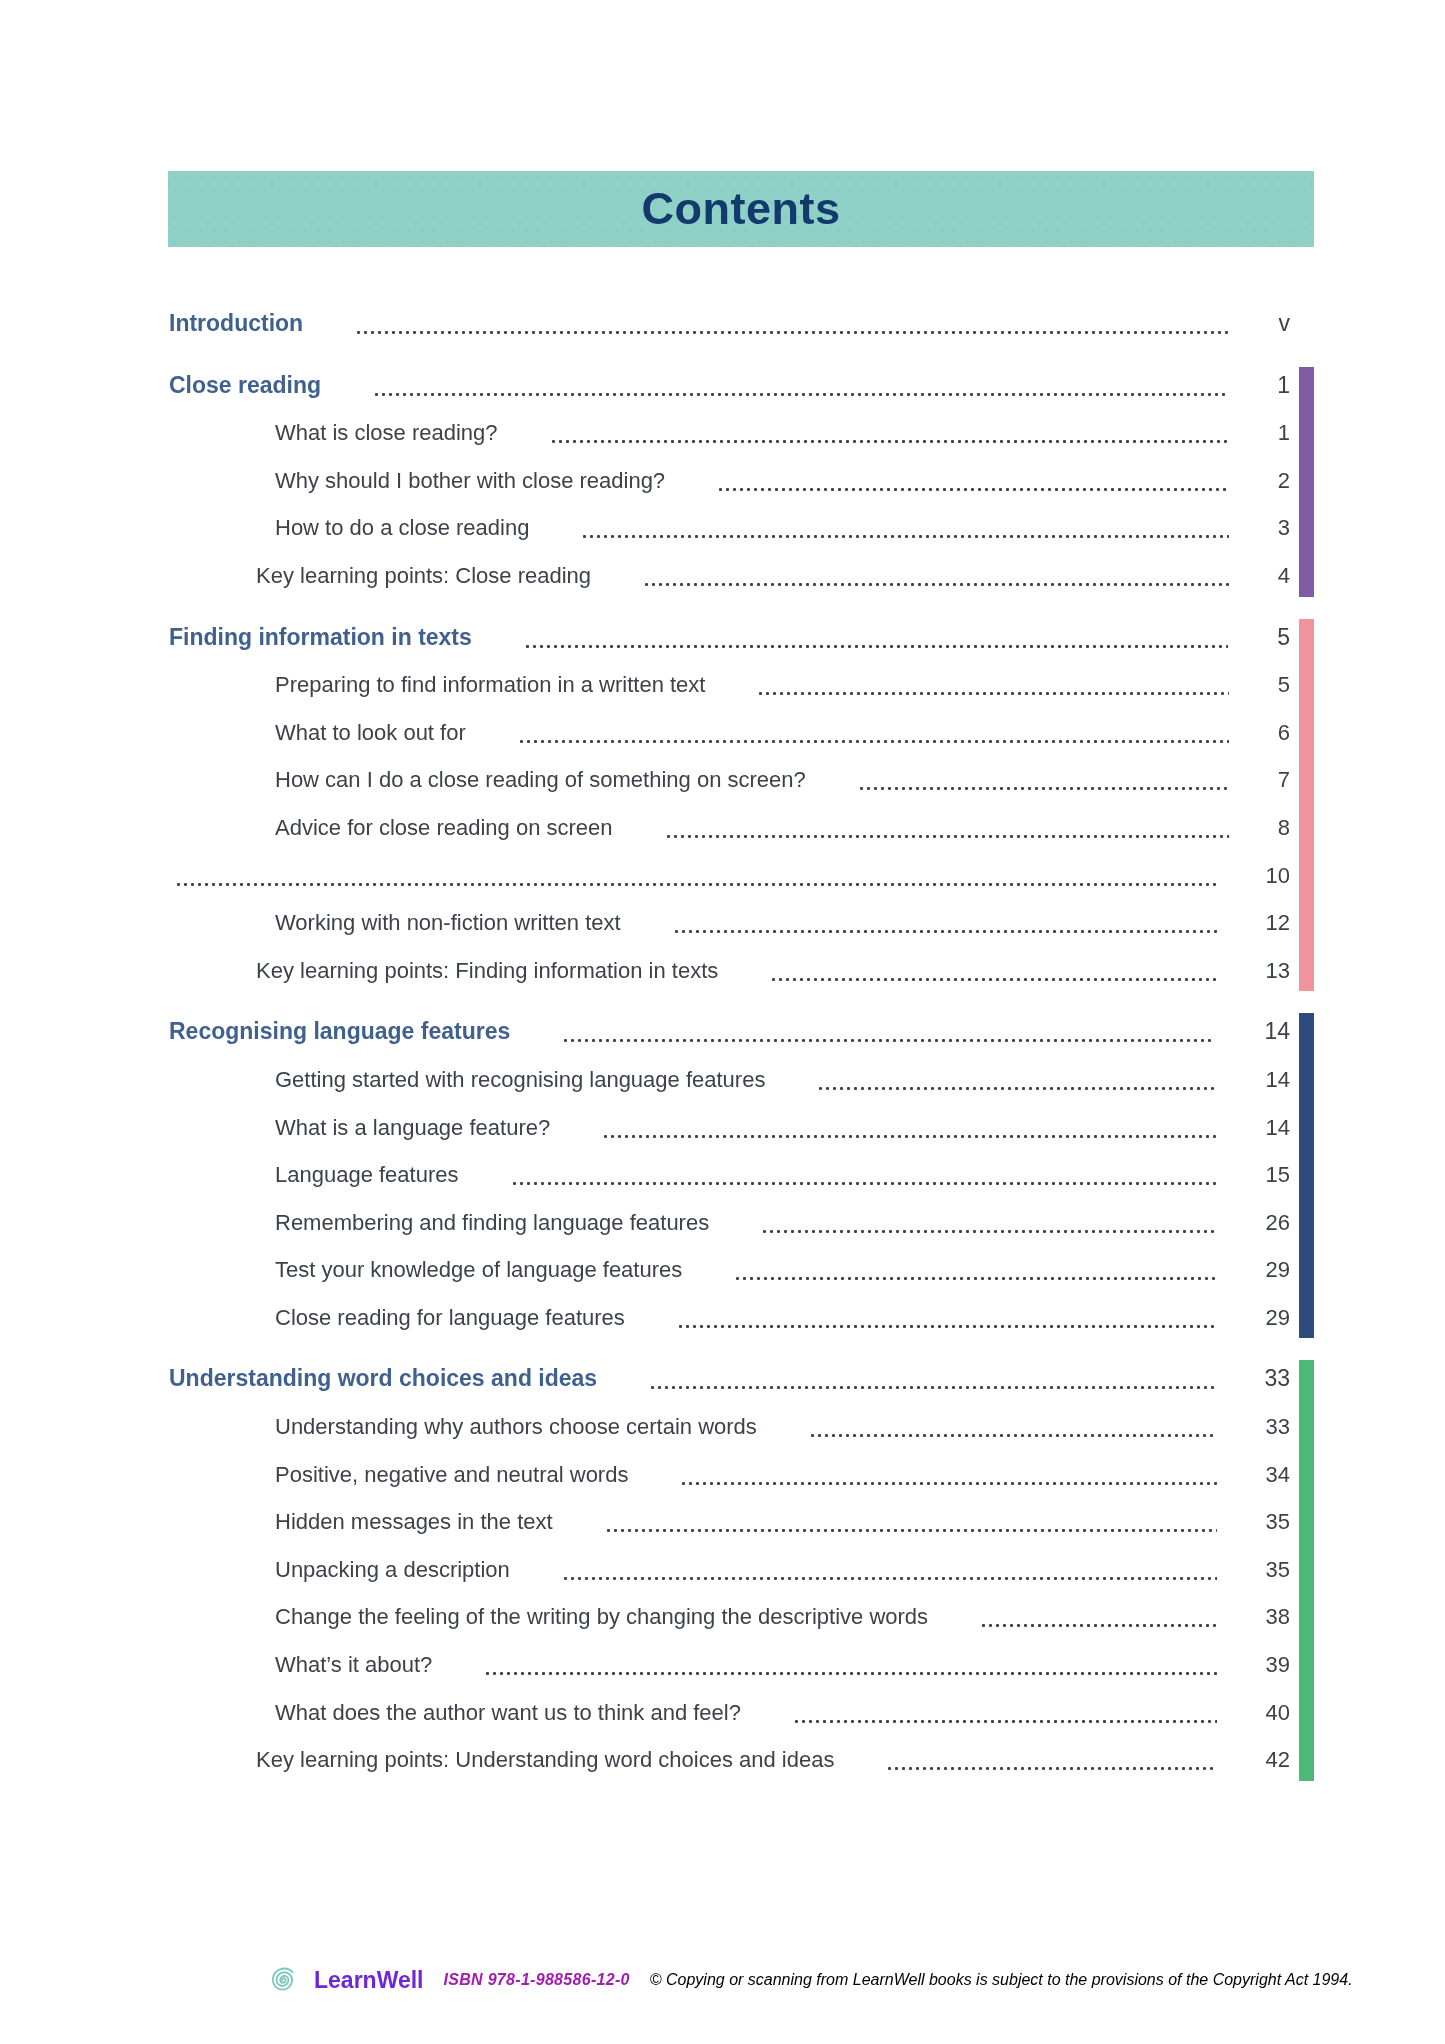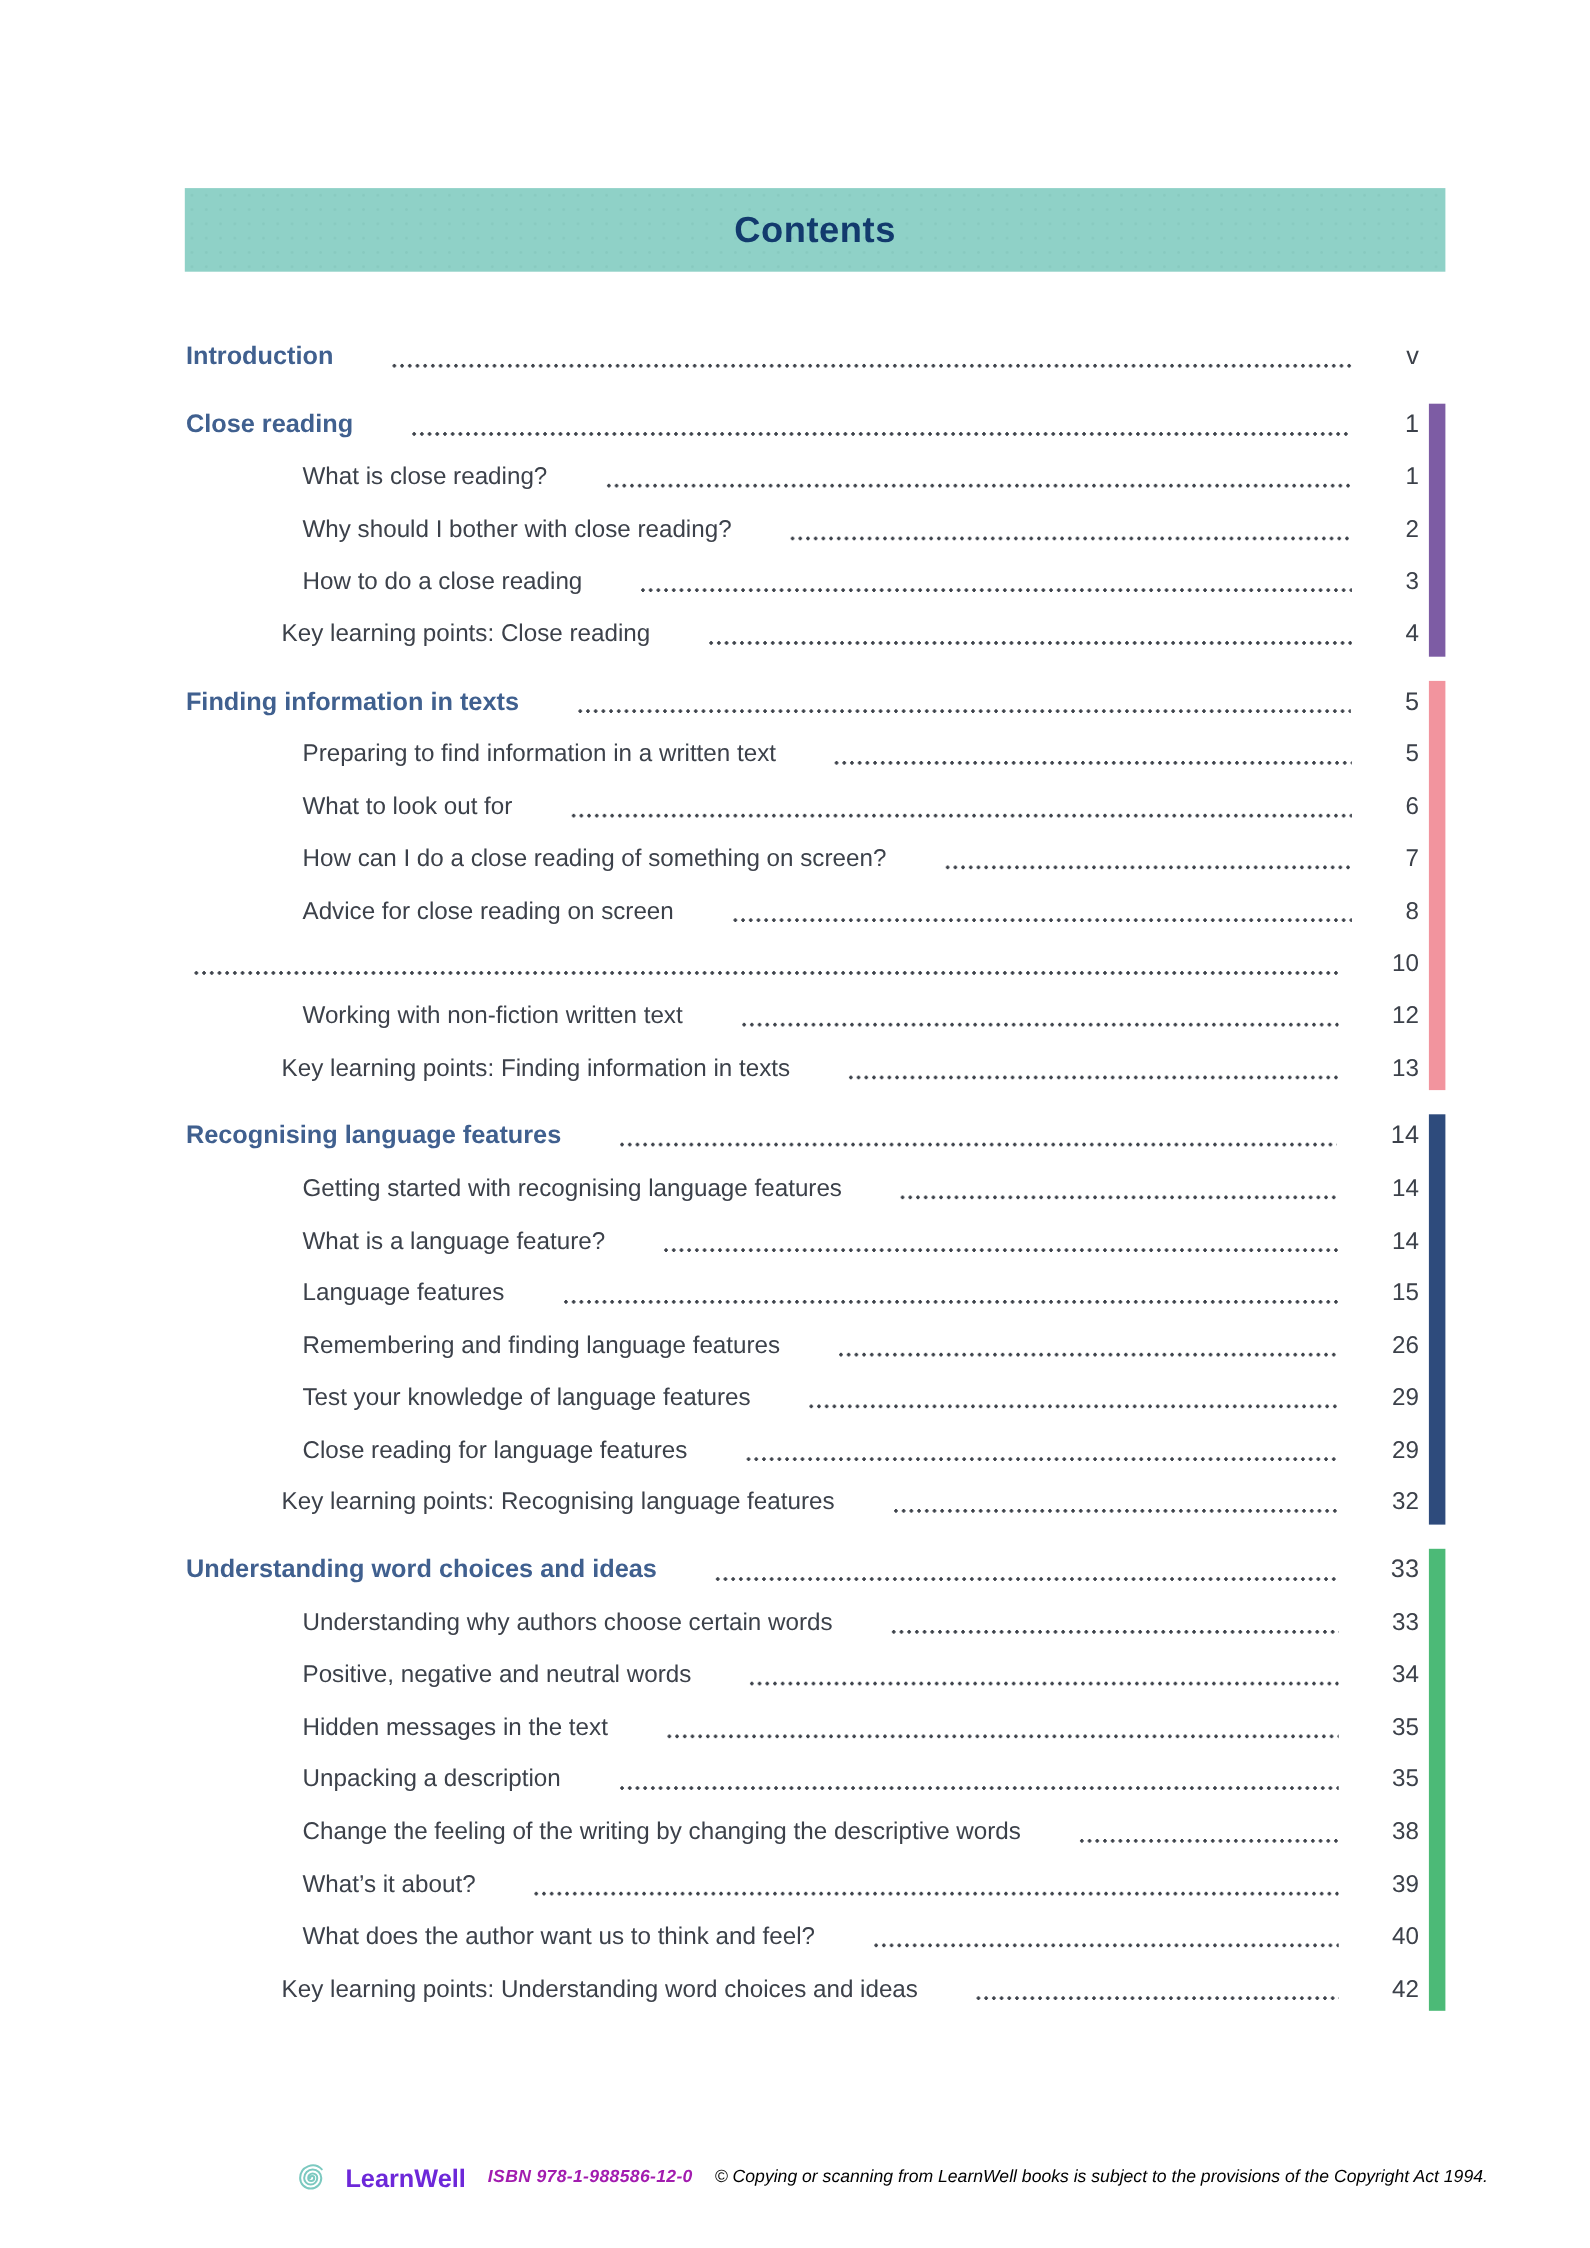--- a/index.html
+++ b/index.html
@@ -12,21 +12,21 @@
   }
   
   .band{
     position:absolute;left:168px;top:171px;width:1146px;height:76px;
     background-color:#8fd1c7;
     background-image:radial-gradient(rgba(96,160,150,.16) 1px, transparent 1.4px);
     background-size:13px 13px;
     display:flex;align-items:center;justify-content:center;
   }
   .band .title{
-    font-size:33px;font-weight:700;color:#123a6d;letter-spacing:.5px;
+    font-size:45px;font-weight:700;color:#123a6d;letter-spacing:.5px;
   }
   
   .toc{position:absolute;left:169px;top:300px;width:1121px;}
   .row{display:flex;height:47.6px;font-size:22px;color:#3c414a;gap:46px;}
   .row .label{line-height:47.6px;white-space:nowrap;}
   .row .num{line-height:47.6px;white-space:nowrap;}
   .row.heading{font-size:23px;}
   .row.heading .label{color:#40608f;font-weight:700;}
   .row.sub .label{padding-left:106px;}
   .row.key .label{padding-left:87px;text-align:right;}
@@ -166,25 +166,20 @@
         <div class="row sub">
           <span class="label">Test your knowledge of language features</span>
           <span class="leader"></span>
           <span class="num">29</span>
         </div>
         <div class="row sub">
           <span class="label">Close reading for language features</span>
           <span class="leader"></span>
           <span class="num">29</span>
         </div>
-        <div class="row key">
-          <span class="label">Key learning points: Recognising language features</span>
-          <span class="leader"></span>
-          <span class="num">32</span>
-        </div>
         <div class="bar" style="background: rgb(46, 75, 124);"></div>
       </section>
       <section class="toc-section">
         <div class="row heading">
           <span class="label">Understanding word choices and ideas</span>
           <span class="leader"></span>
           <span class="num">33</span>
         </div>
         <div class="row sub">
           <span class="label">Understanding why authors choose certain words</span>

